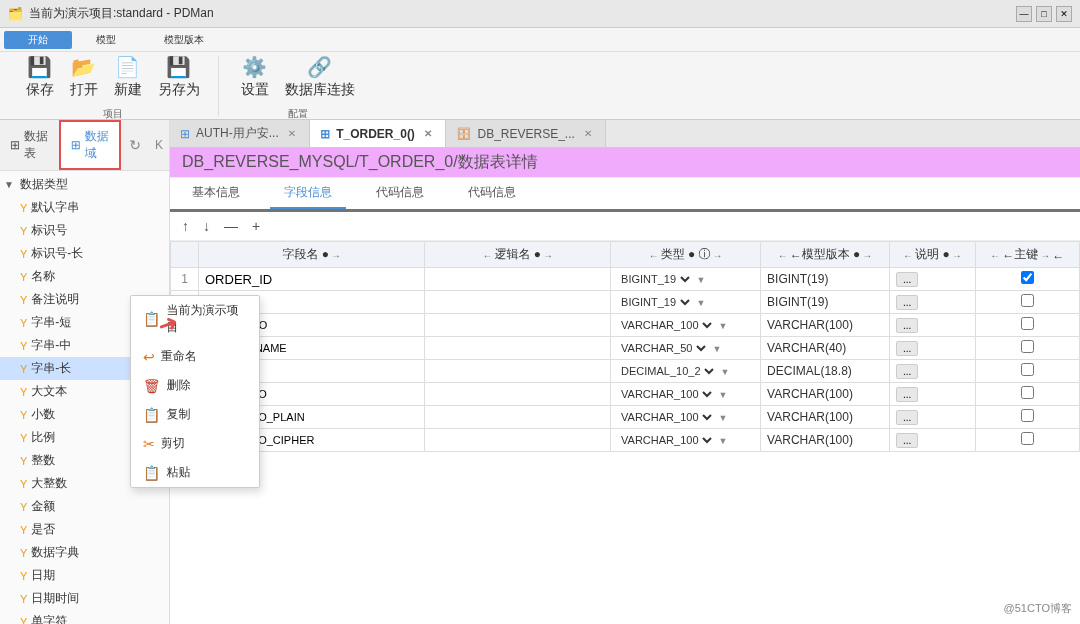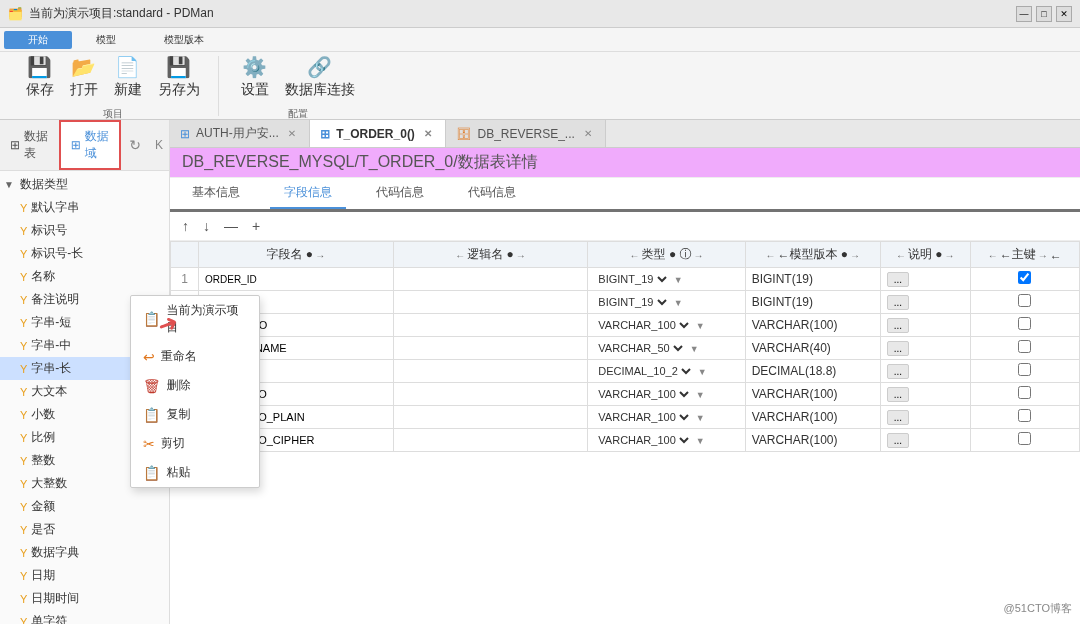--- a/index.html
+++ b/index.html
@@ -610,21 +610,21 @@
                   <span>←主键</span>
                   <span class="arrow-btn">→</span>
                   <span>←</span>
                 </div>
               </th>
             </tr>
           </thead>
           <tbody id="table-body">
           <tr>
     <td class="row-num">1</td>
-    <td><input type="text" value="ORDER_ID" style="border: none; background: transparent; width: 100%; font-size: 10px; cursor: text;"></td>
+    <td><input type="text" value="ORDER_ID" style="border: none; background: transparent; width: 100%; font-size: 13px; cursor: text;"></td>
     <td><input type="text" value="" style="border: none; background: transparent; width: 100%; font-size: 11px; cursor: text;"></td>
     <td>
       <select class="inline-select">
         <option value="BIGINT_19" selected="">BIGINT_19</option>
       </select>
       <span style="font-size:9px;color:#888;">▼</span>
     </td>
     <td>BIGINT(19)</td>
     <td>
       <button class="ellipsis-btn">...</button>

